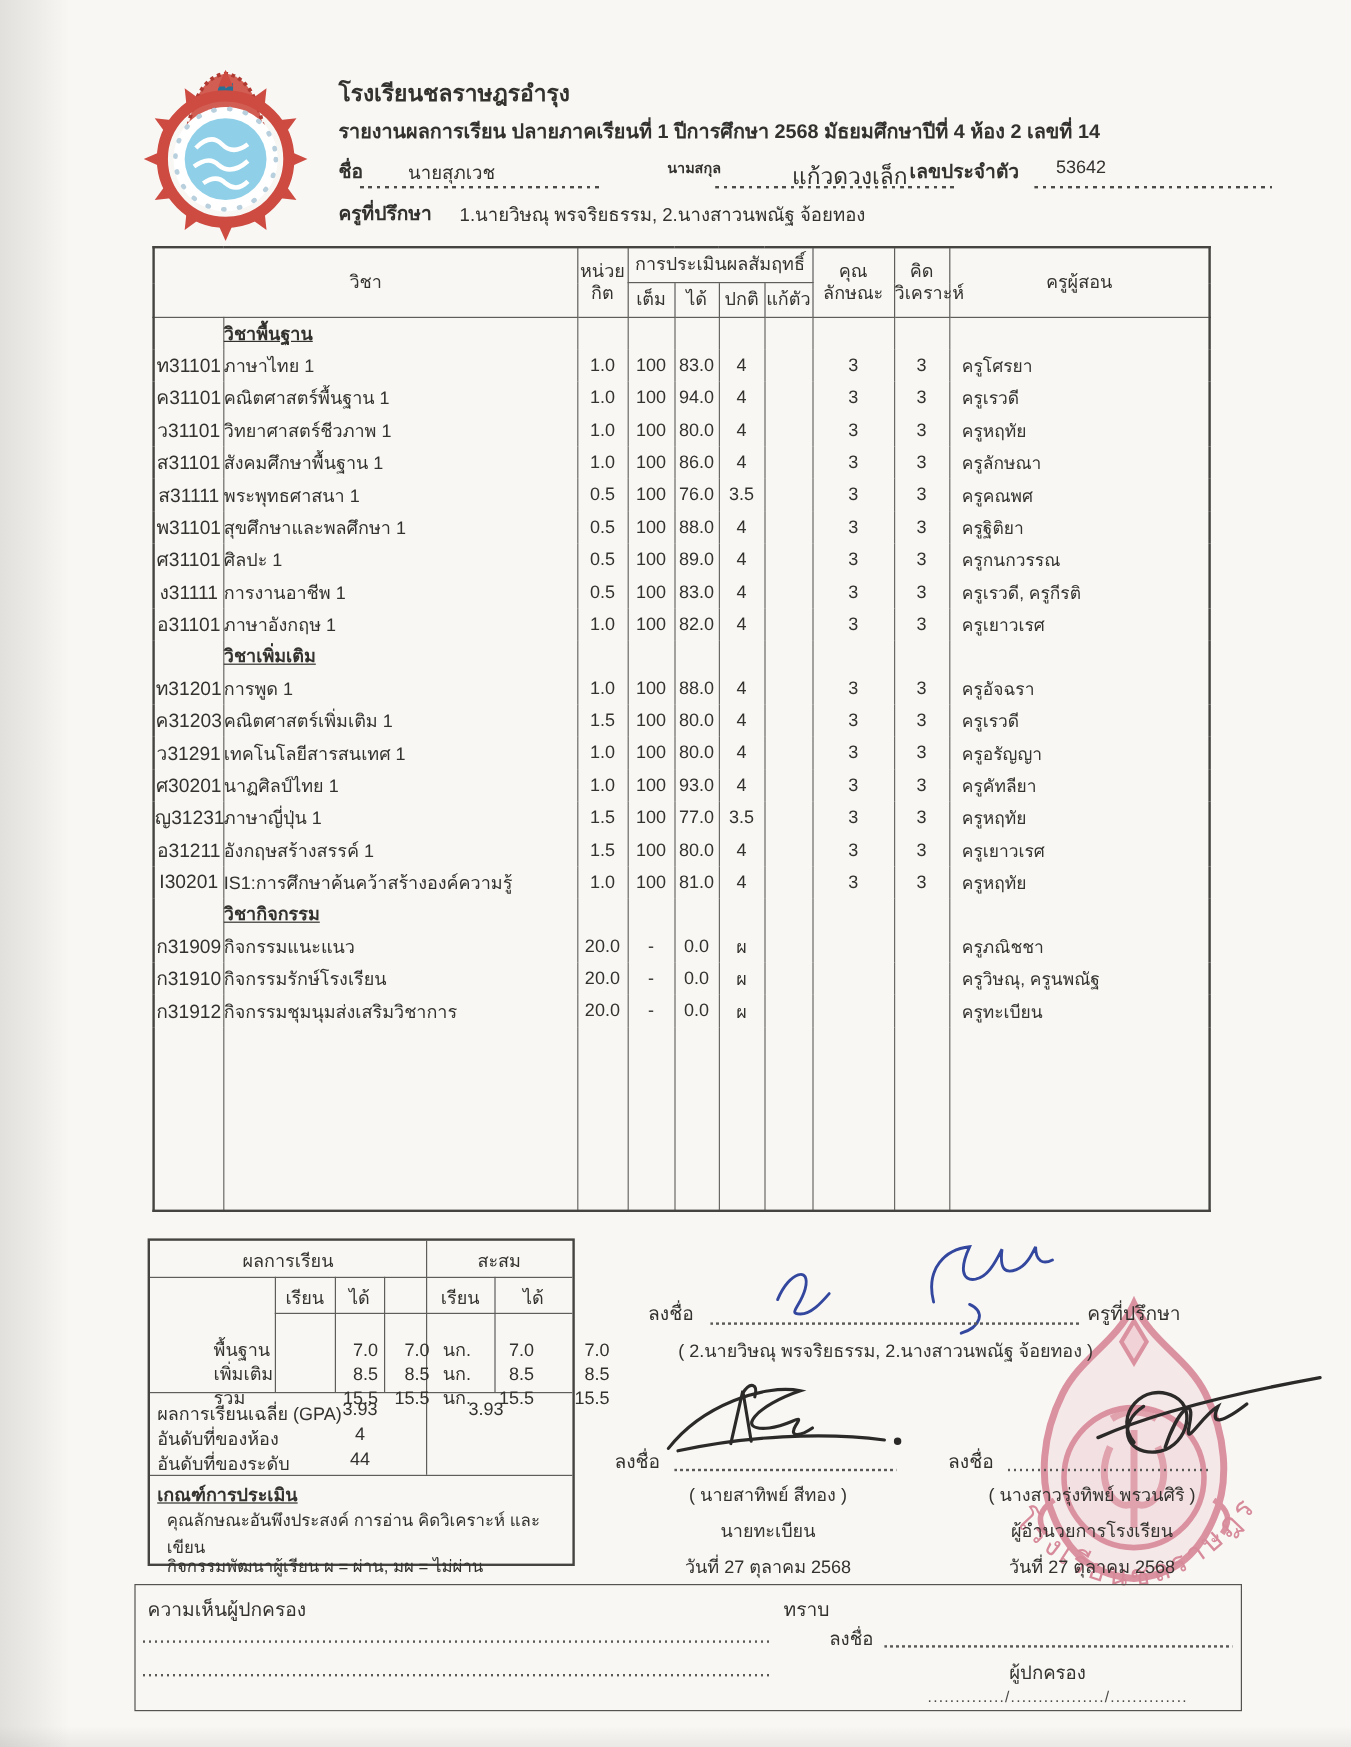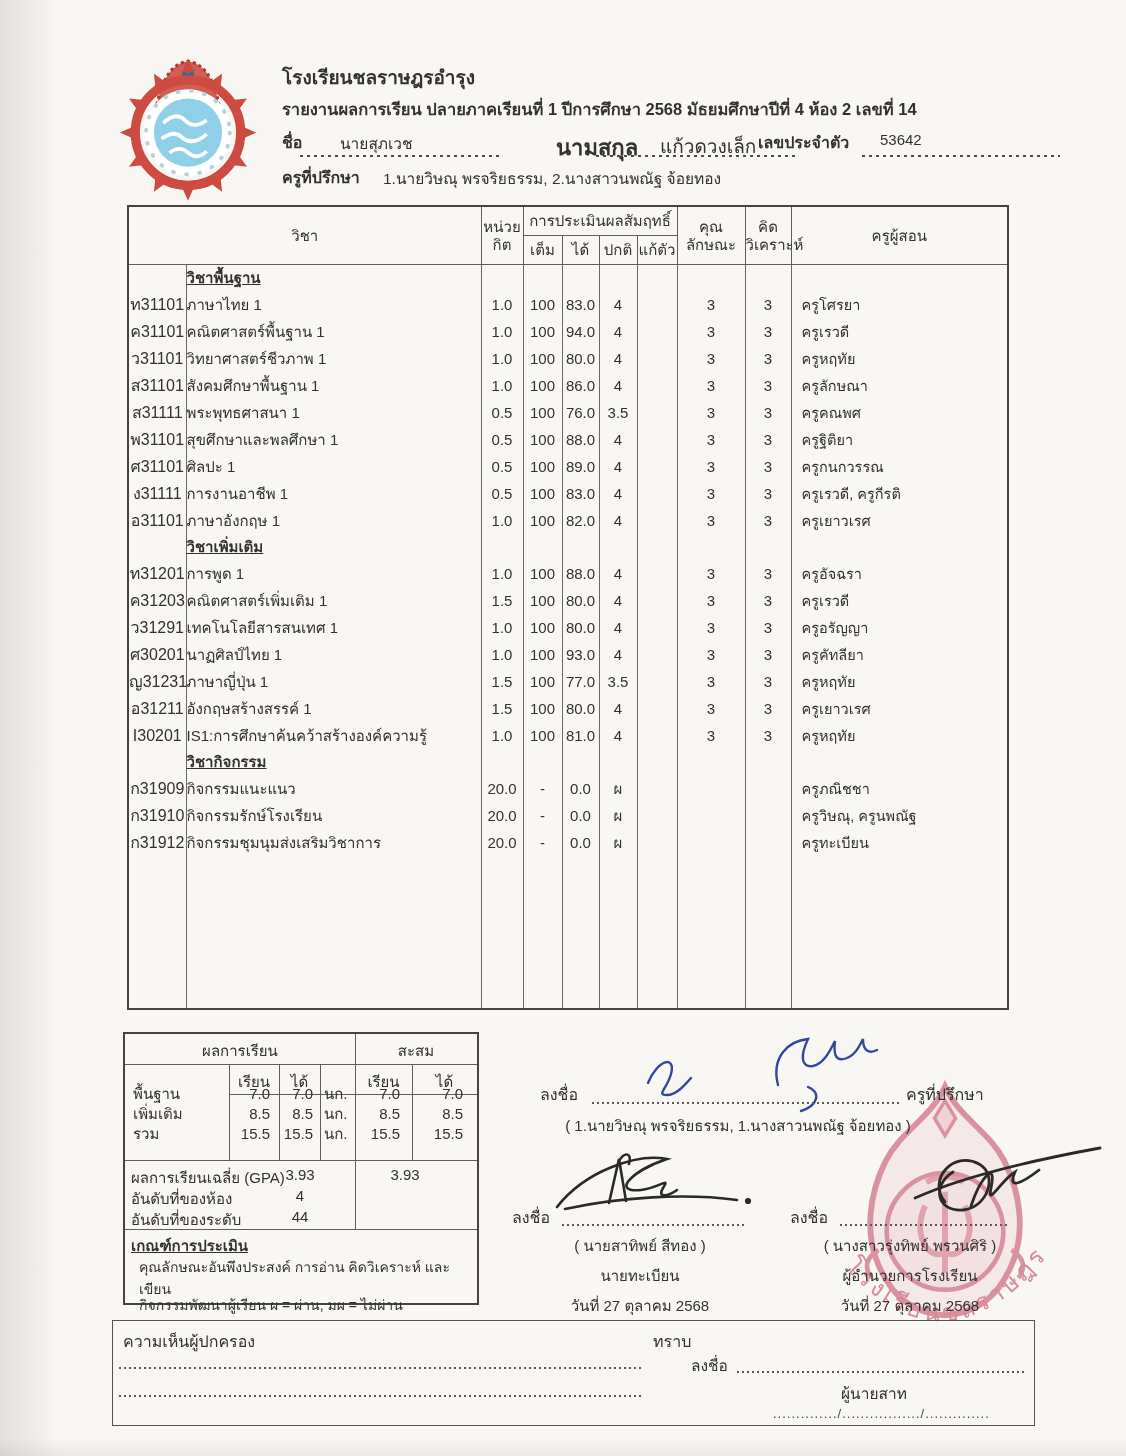--- a/index.html
+++ b/index.html
@@ -29,21 +29,21 @@
   .section-title{font-weight:bold;text-decoration:underline;}
   .grades tfoot td{height:150px;border-left:1px solid #6a6966;border-right:1px solid #6a6966;}
 
   
   .sumbox{position:absolute;left:123px;top:1032px;width:356px;height:273px;
       border:2px solid #454441;box-sizing:border-box;font-size:15px;}
   .sumbox .vline,.sumbox .hline{position:absolute;background:#5f5e5b;}
   .sumbox .vline{width:1px;} .sumbox .hline{height:1px;}
   .sumhead{position:absolute;top:5px;text-align:center;}
   .subhead{position:absolute;top:36px;text-align:center;}
-  .sumrows{position:absolute;left:0;top:50px;width:100%;}
+  .sumrows{position:absolute;left:0;top:82px;width:100%;padding-left:45px;}
   .sumrow{display:flex;height:20px;line-height:20px;}
   .sumrow .sl{width:96px;padding-left:8px;}
   .sumrow .sc{text-align:right;box-sizing:border-box;}
   .sumrow .c1{width:50px;padding-right:9px;}
   .sumrow .c2{width:41px;padding-right:7px;}
   .sumrow .c3{width:35px;text-align:left;padding-left:4px;}
   .sumrow .c4{width:57px;padding-right:12px;}
   .sumrow .c5{width:65px;padding-right:14px;}
   .crit{font-size:14px;}
 
@@ -114,21 +114,21 @@
       <path d="M33,56 q8,-6 13,-1 q7,6 16,-2"></path>
       <path d="M38,65 q7,-5 12,0 q6,5 12,-1"></path>
     </g>
   </svg>
 
   <div class="abs b" style="left:282px;top:62px;font-size:19px">โรงเรียนชลราษฎรอำรุง</div>
   <div class="abs b" style="left:282px;top:96px;font-size:16.5px">รายงานผลการเรียน ปลายภาคเรียนที่ 1 ปีการศึกษา 2568  มัธยมศึกษาปีที่ 4 ห้อง 2 เลขที่ 14</div>
 
   <div class="abs b" style="left:282px;top:130px;font-size:16px">ชื่อ</div>
   <div class="abs" style="left:340px;top:131px;font-size:15.5px">นายสุภเวช</div>
-  <div class="abs b" style="left:556px;top:130px;font-size:22px">นามสกุล</div>
+  <div class="abs b" style="left:556px;top:130px;font-size:12px">นามสกุล</div>
   <div class="abs" style="left:660px;top:131px;font-size:19px">แก้วดวงเล็ก</div>
   <div class="abs b" style="left:758px;top:130px;font-size:16px">เลขประจำตัว</div>
   <div class="abs" style="left:880px;top:131px;font-size:15px">53642</div>
 
   <div class="abs dotline" style="left:300px;top:155px;width:200px"></div>
   <div class="abs dotline" style="left:596px;top:155px;width:200px"></div>
   <div class="abs dotline" style="left:862px;top:155px;width:198px"></div>
 
   <div class="abs b" style="left:282px;top:165px;font-size:16px">ครูที่ปรึกษา</div>
   <div class="abs" style="left:383px;top:166px;font-size:15.5px">1.นายวิษณุ  พรจริยธรรม, 2.นางสาวนพณัฐ  จ้อยทอง</div>
@@ -542,21 +542,21 @@
 
   <svg class="abs" style="left:600px;top:1035px" width="300" height="80" viewBox="0 0 300 80" fill="none" stroke="#33479e" stroke-width="2.4" stroke-linecap="round">
     <path d="M48,48 c10,-24 28,-28 23,-9 c-4,15 -15,21 -4,21 c9,0 17,-9 24,-17"></path>
     <path d="M178,50 c-7,-28 10,-44 30,-46 c-8,17 -7,29 5,27 c10,-2 16,-13 22,-25 c-2,16 2,21 12,17 c8,-3 12,-11 16,-19 c0,12 6,15 14,11"></path>
     <path d="M208,52 c14,6 9,19 -7,24"></path>
   </svg>
 
   <div class="abs sig-label" style="left:540px;top:1082px">ลงชื่อ</div>
   <div class="abs dotfine" style="left:592px;top:1102px;width:308px"></div>
   <div class="abs sig-label" style="left:906px;top:1082px">ครูที่ปรึกษา</div>
-  <div class="abs small" style="left:548px;top:1114px;width:380px;text-align:center">( 1.นายวิษณุ  พรจริยธรรม, 1.นางสาวนพณัฐ  จ้อยทอง )</div>
+  <div class="abs small" style="left:548px;top:1114px;width:380px;text-align:center">( 2.นายวิษณุ  พรจริยธรรม, 2.นางสาวนพณัฐ  จ้อยทอง )</div>
 
   <svg class="abs" style="left:545px;top:1145px" width="220" height="80" viewBox="0 0 220 80" fill="none" stroke="#2b2a28" stroke-width="2.6" stroke-linecap="round">
     <path d="M12,62 C40,26 92,8 122,14 C86,26 66,48 96,45 c18,-2 30,-14 22,-2 c-6,10 4,9 14,2"></path>
     <path d="M64,58 l10,-44 l7,42 M74,16 c6,-10 13,-8 10,3"></path>
     <path d="M20,64 c55,-12 120,-16 172,-9"></path>
     <circle cx="203" cy="56" r="1.8" fill="#2b2a28"></circle>
   </svg>
   <div class="abs sig-label" style="left:512px;top:1205px">ลงชื่อ</div>
   <div class="abs dotfine" style="left:562px;top:1224px;width:185px"></div>
   <div class="abs small" style="left:520px;top:1234px;width:240px;text-align:center">(  นายสาทิพย์  สีทอง  )</div>
@@ -574,16 +574,16 @@
   <div class="abs small" style="left:790px;top:1264px;width:240px;text-align:center">ผู้อำนวยการโรงเรียน</div>
   <div class="abs small" style="left:790px;top:1294px;width:240px;text-align:center">วันที่  27 ตุลาคม 2568</div>
 
   <div class="footbox">
     <div class="abs" style="left:10px;top:8px;font-size:16px">ความเห็นผู้ปกครอง</div>
     <div class="abs" style="left:540px;top:8px;font-size:16px">ทราบ</div>
     <div class="abs dotfine" style="left:6px;top:46px;width:524px"></div>
     <div class="abs dotfine" style="left:6px;top:74px;width:524px"></div>
     <div class="abs" style="left:578px;top:32px;font-size:15.5px">ลงชื่อ</div>
     <div class="abs dotfine" style="left:624px;top:50px;width:290px"></div>
-    <div class="abs" style="left:728px;top:60px;font-size:15.5px">ผู้นายสาท</div>
+    <div class="abs" style="left:728px;top:60px;font-size:15.5px">ผู้ปกครอง</div>
     <div class="abs" style="left:660px;top:85px;font-size:13px;letter-spacing:1px;color:#4c4b49">............../................./..............</div>
   </div>
 </div>
 
 </body></html>

